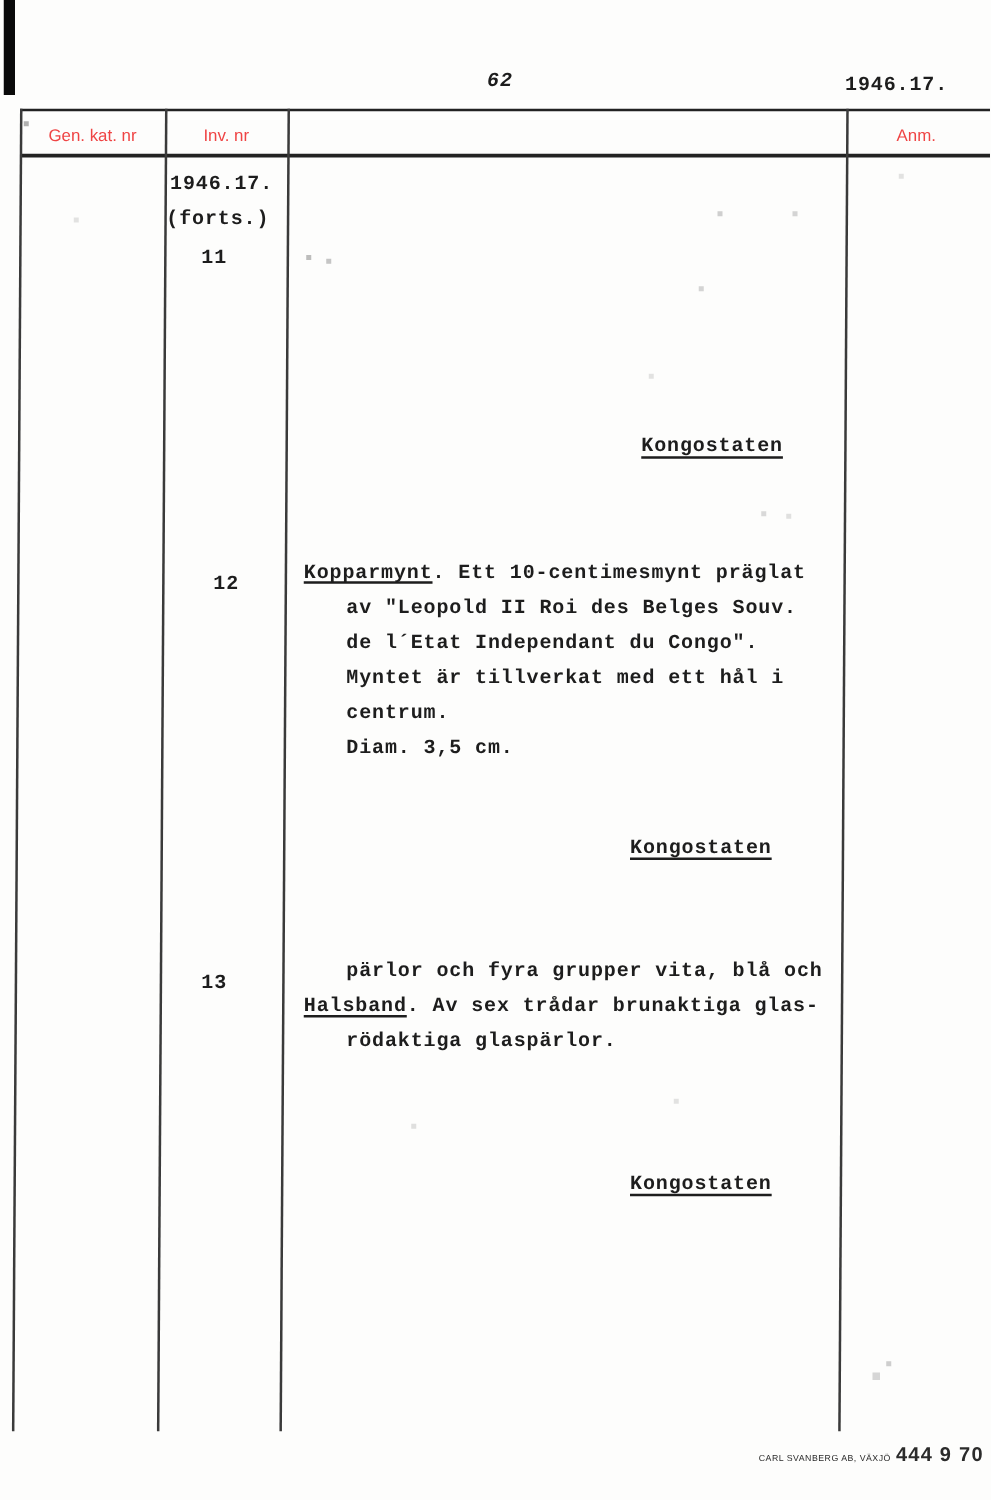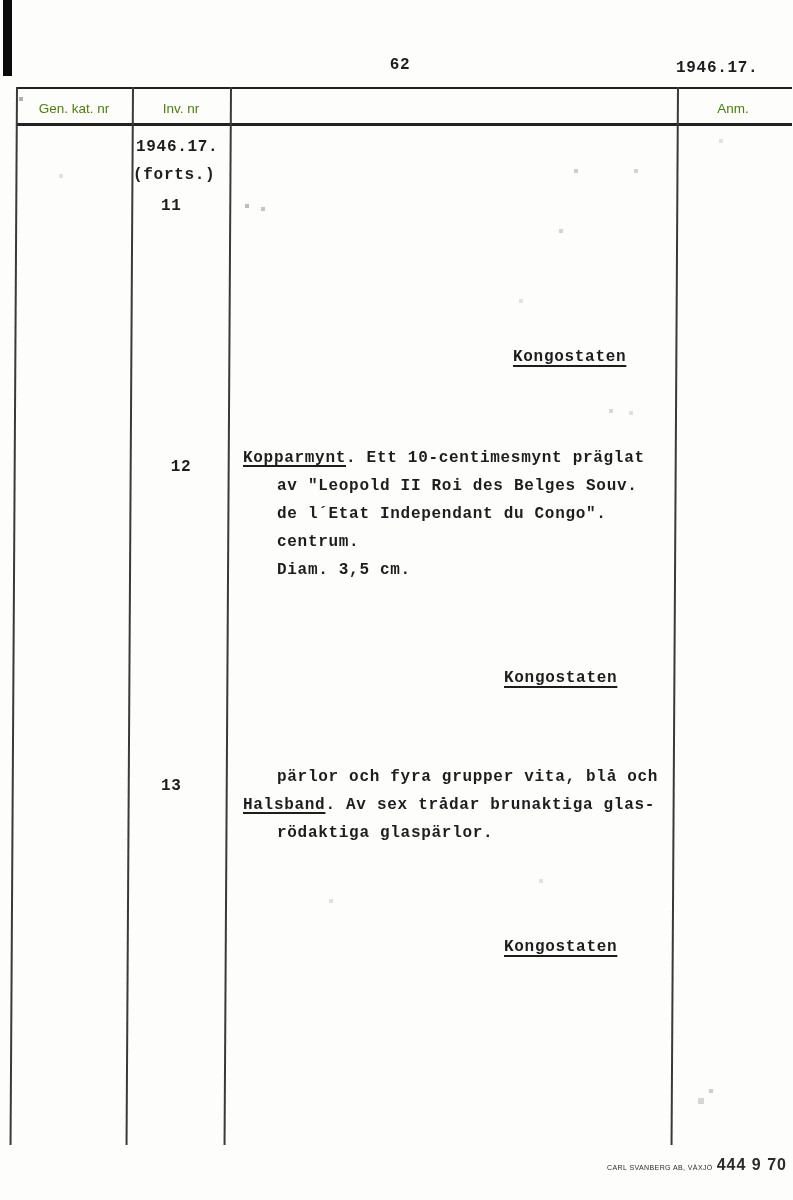--- a/index.html
+++ b/index.html
@@ -10,21 +10,21 @@
     overflow:hidden;
     font-family:"Liberation Mono","DejaVu Sans Mono",monospace;
     color:#1d1d1d;
   }
   
   .binding-bar { position:absolute; left:3px; top:0; width:9px; height:76px; background:#0a0a0a; }
 
   
   .page-number {
     position:absolute; left:378px; top:56px; width:44px;
-    font-size:20px; font-weight:600; letter-spacing:3px; text-align:center;
+    font-size:20px; font-weight:600; letter-spacing:3px; text-align:center;font-style:italic;
   }
   .catalog-ref-top {
     position:absolute; left:676px; top:59px;
     font-size:17px; font-weight:600; letter-spacing:0.5px;
   }
 
   
   .hline { position:absolute; left:16px; width:776px; background:#222; }
   .hline.top    { top:87px; height:2px; }
   .hline.thick  { top:123px; height:3px; }
@@ -33,21 +33,21 @@
   .vline { position:absolute; top:0; bottom:0; width:2px; background:#3a3a3a; }
   .vline.v1 { left:16px; }
   .vline.v2 { left:132px; }
   .vline.v3 { left:230px; }
   .vline.v4 { left:677px; }
 
   
   .col-head {
     position:absolute; top:96px; height:26px; line-height:26px;
     font-family:"Liberation Sans","DejaVu Sans",sans-serif;
-    font-size:13.5px; color:#4d7c0f; text-align:center;
+    font-size:13.5px; color:#ef4444; text-align:center;
   }
   .col-head.gen { left:16px;  width:116px; }
   .col-head.inv { left:132px; width:98px;  }
   .col-head.anm { left:677px; width:112px; }
 
   
   .tw { font-size:16px; font-weight:600; letter-spacing:0.7px; }
   .inv-cell { position:absolute; }
   .inv-ref   { left:136px; top:138px; }
   .inv-forts { left:133px; top:166px; }
@@ -130,20 +130,21 @@
   <div class="tw inv-cell inv-nr n11">11</div>
   <div class="tw inv-cell inv-nr n12">12</div>
   <div class="tw inv-cell inv-nr n13">13</div>
 
   <div class="sig s1">Kongostaten</div>
 
   <div class="tw entry entry-12">
     <div class="t-line first"><span class="kw">Kopparmynt</span><span>. Ett 10-centimesmynt präglat</span></div>
     <div class="t-line cont">av "Leopold II Roi des Belges Souv.</div>
     <div class="t-line cont">de l´Etat Independant du Congo".</div>
+    <div class="t-line cont">Myntet är tillverkat med ett hål i</div>
     <div class="t-line cont">centrum.</div>
     <div class="t-line cont">Diam. 3,5 cm.</div>
   </div>
   <div class="sig s2">Kongostaten</div>
 
   <div class="tw entry entry-13">
     <div class="t-line cont">pärlor och fyra grupper vita, blå och</div>
     <div class="t-line first"><span class="kw">Halsband</span><span>. Av sex trådar brunaktiga glas-</span></div>
     <div class="t-line cont">rödaktiga glaspärlor.</div>
   </div>

